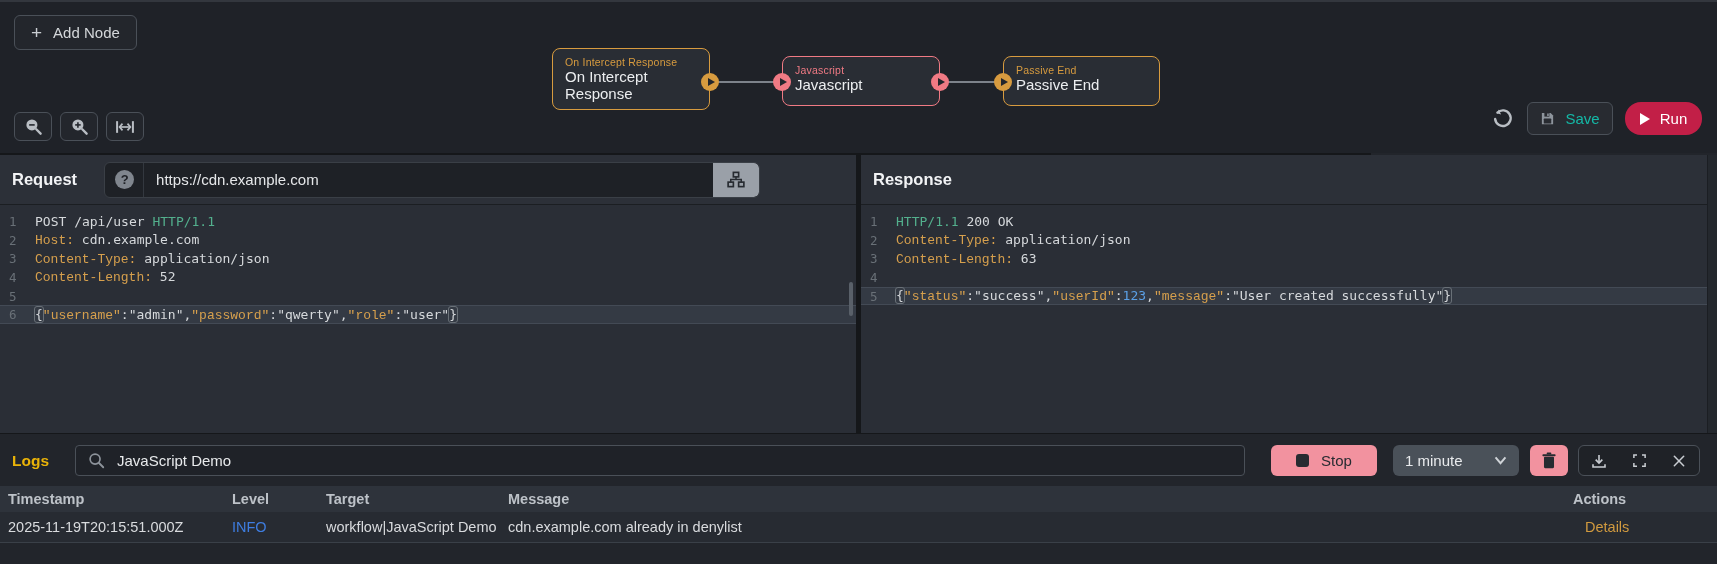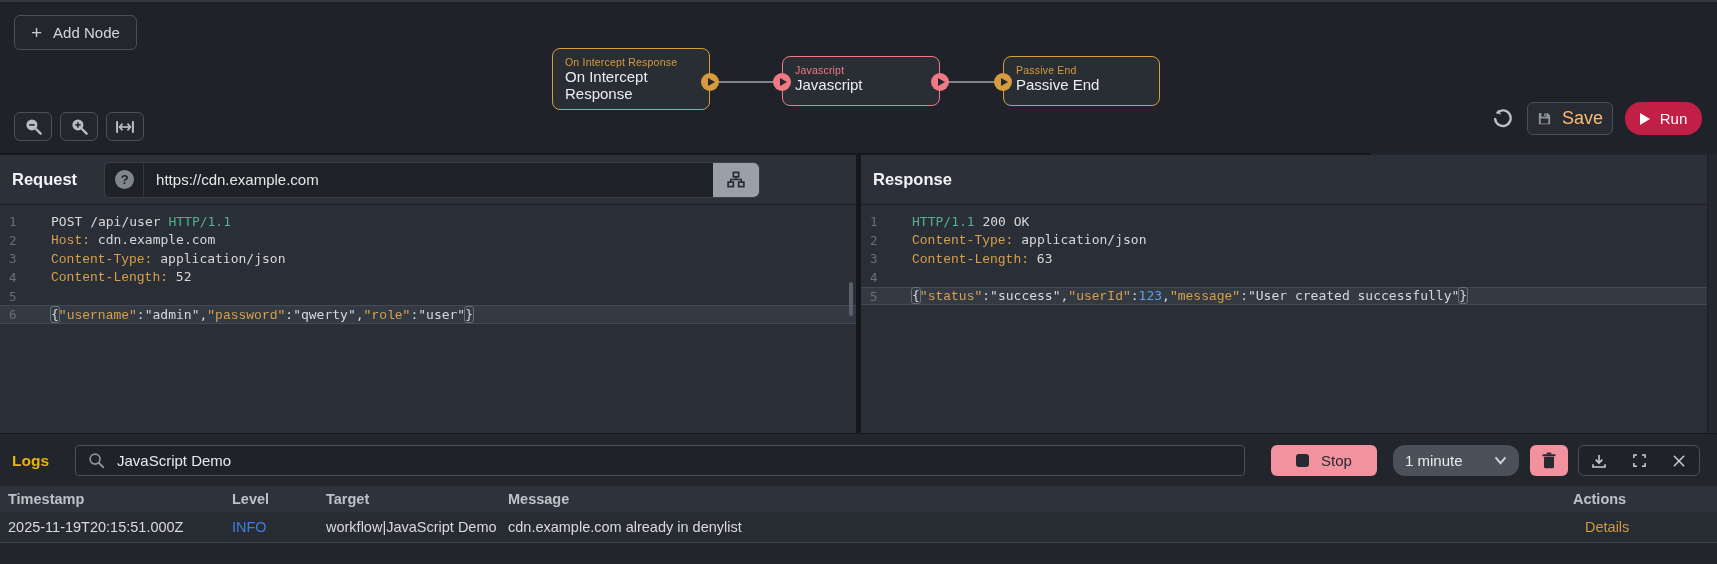--- a/index.html
+++ b/index.html
@@ -34,21 +34,21 @@
   .edge2 { left:947px;  width:49px; }
   .port { position:absolute; top:71px; width:18px; height:18px; border-radius:50%;
           display:flex; align-items:center; justify-content:center; z-index:2; }
   .port.orange { background:#d79b3f; }
   .port.red    { background:#f07a84; }
   .p-out1 { left:701px; } .p-in2 { left:773px; } .p-out2 { left:931px; } .p-in3 { left:994px; }
   .port .tri { width:0; height:0; border-left:7px solid #23262c;
                border-top:4.5px solid transparent; border-bottom:4.5px solid transparent; margin-left:2px; }
   .canvas-actions { position:absolute; right:15px; top:100px; display:flex; align-items:center; gap:12px; }
   .undo-btn { background:none; border:none; width:26px; height:26px; display:flex; align-items:center; justify-content:center; cursor:pointer; }
-  .save-btn { height:33px; width:86px; gap:10px; font-size:18px; color:#fdba74; background:#282b31; }
+  .save-btn { height:33px; width:86px; gap:10px; font-size:15px; color:#14b8a6; background:#282b31; }
   .run-btn  { height:33px; width:77px; gap:10px; font-size:15px; color:#ffffff; background:#c21f47; border:none; border-radius:16px;
               display:flex; align-items:center; justify-content:center; cursor:pointer; }
   .run-tri { width:0; height:0; border-left:10px solid #fff; border-top:6px solid transparent; border-bottom:6px solid transparent; }
   
   .editors { position:absolute; left:0; top:153px; width:1371px; height:280px; border-top:2px solid #15171a; }
   .panel { position:absolute; top:0; height:100%; }
   .panel.left  { left:0; width:856px; }
   .panel.right { left:861px; width:856px; }
   .v-divider { position:absolute; left:856px; top:0; width:5px; height:100%; background:#15171a; }
   .panel-header { height:50px; background:#2c3038; border-bottom:1px solid #1b1e22;
@@ -59,40 +59,40 @@
   .help-icon { width:19px; height:19px; border-radius:50%; background:#80868e; color:#1e2126; font-weight:bold;
                font-size:13px; display:flex; align-items:center; justify-content:center; margin:0 9px 0 10px; flex:none; }
   .url-sep { width:1px; height:36px; background:#33383f; flex:none; }
   .url-text { margin-left:12px; font-size:15px; color:#e5e7e9; }
   .sitemap-btn { position:absolute; right:0; top:0; width:46px; height:100%; background:#9aa0a8; border:none;
                  border-radius:0 5px 5px 0; display:flex; align-items:center; justify-content:center; cursor:pointer; }
   .code { position:absolute; left:0; right:0; top:50px; bottom:0; background:#2a2e36; padding-top:7px;
           font-family:"DejaVu Sans Mono", monospace; font-size:13px; overflow:hidden; }
   .code-line { height:18.7px; display:flex; align-items:center; }
   .ln { width:22px; padding-left:9px; color:#697077; flex:none; font-size:12.5px; }
-  .code-text { margin-left:29px; white-space:pre; }
+  .code-text { margin-left:13px; white-space:pre; }
   .code-line.hl { background:#343a44; box-shadow: inset 0 1px 0 #434a55, inset 0 -1px 0 #434a55; }
   .tk-plain { color:#d6d9dc; } .tk-key { color:#d7a04d;font-family:Liberation Mono, monospace; } .tk-green { color:#53b08d; } .tk-blue { color:#5ba0e6; }
   .tk-bracket { color:#d6d9dc; outline:1px solid #697077; border-radius:2px; }
   .req-scroll-thumb { position:absolute; right:3px; top:127px; width:4px; height:34px; background:#596069; border-radius:2px; }
   .resp-scroll-track { position:absolute; right:0; top:0; width:10px; height:100%; background:#24282e; border-left:1px solid #1b1e23; }
   
   .logs-bar { position:absolute; left:0; top:433px; width:1717px; height:53px; background:#22252b; border-top:1px solid #15171a; }
   .logs-title { position:absolute; left:12px; top:0; height:53px; display:flex; align-items:center;
                 font-size:15.5px; font-weight:600; color:#eab308; }
   .search-field { position:absolute; left:75px; top:11px; width:1170px; height:31px; background:#1f2228;
                   border:1px solid #4a5058; border-radius:4px; display:flex; align-items:center; }
   .search-field svg { margin-left:12px; flex:none; }
   .search-text { margin-left:12px; font-size:15px; color:#e8eaec; }
   .stop-btn { position:absolute; left:1271px; top:11px; width:106px; height:31px; background:#f2929f; border:none;
               border-radius:6px; color:#272b31; font-size:15px; display:flex; align-items:center; justify-content:center;
               gap:12px; cursor:pointer; }
   .stop-square { width:13px; height:13px; background:#272b31; border-radius:3px; }
   .interval-select { position:absolute; left:1393px; top:11px; width:126px; height:31px; background:#4a5159;
-                     border-radius:12px; color:#e9ebed; font-size:15px; padding:0 12px; display:flex;
+                     border-radius:6px; color:#e9ebed; font-size:15px; padding:0 12px; display:flex;
                      align-items:center; justify-content:space-between; cursor:pointer; }
   .trash-btn { position:absolute; left:1530px; top:11px; width:38px; height:31px; background:#f2929f; border:none;
                border-radius:6px; display:flex; align-items:center; justify-content:center; cursor:pointer; }
   .icon-group { position:absolute; left:1578px; top:11px; width:122px; height:31px; background:#1f2227;
                 border:1px solid #4a5058; border-radius:6px; display:flex; align-items:center; justify-content:space-around; }
   .icon-btn { background:none; border:none; display:flex; align-items:center; justify-content:center; cursor:pointer;
               width:30px; height:100%; }
   
   .log-table { position:absolute; left:0; top:486px; width:1717px; height:78px; background:#22252b; }
   .t-row { display:grid; grid-template-columns:224px 94px 182px 1065px 1fr; align-items:center; padding-left:8px; }

